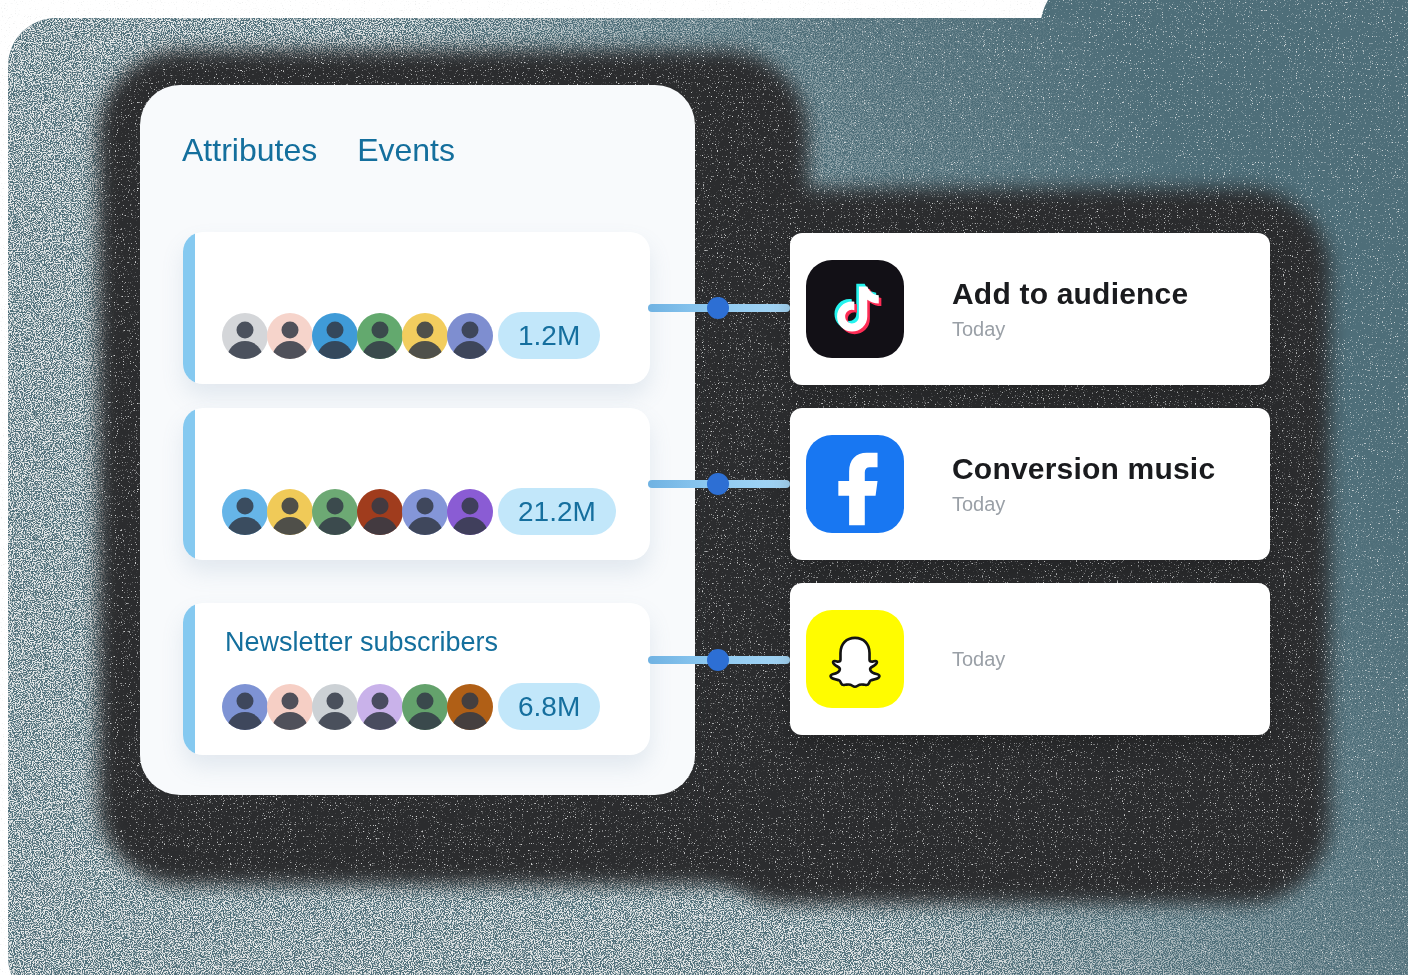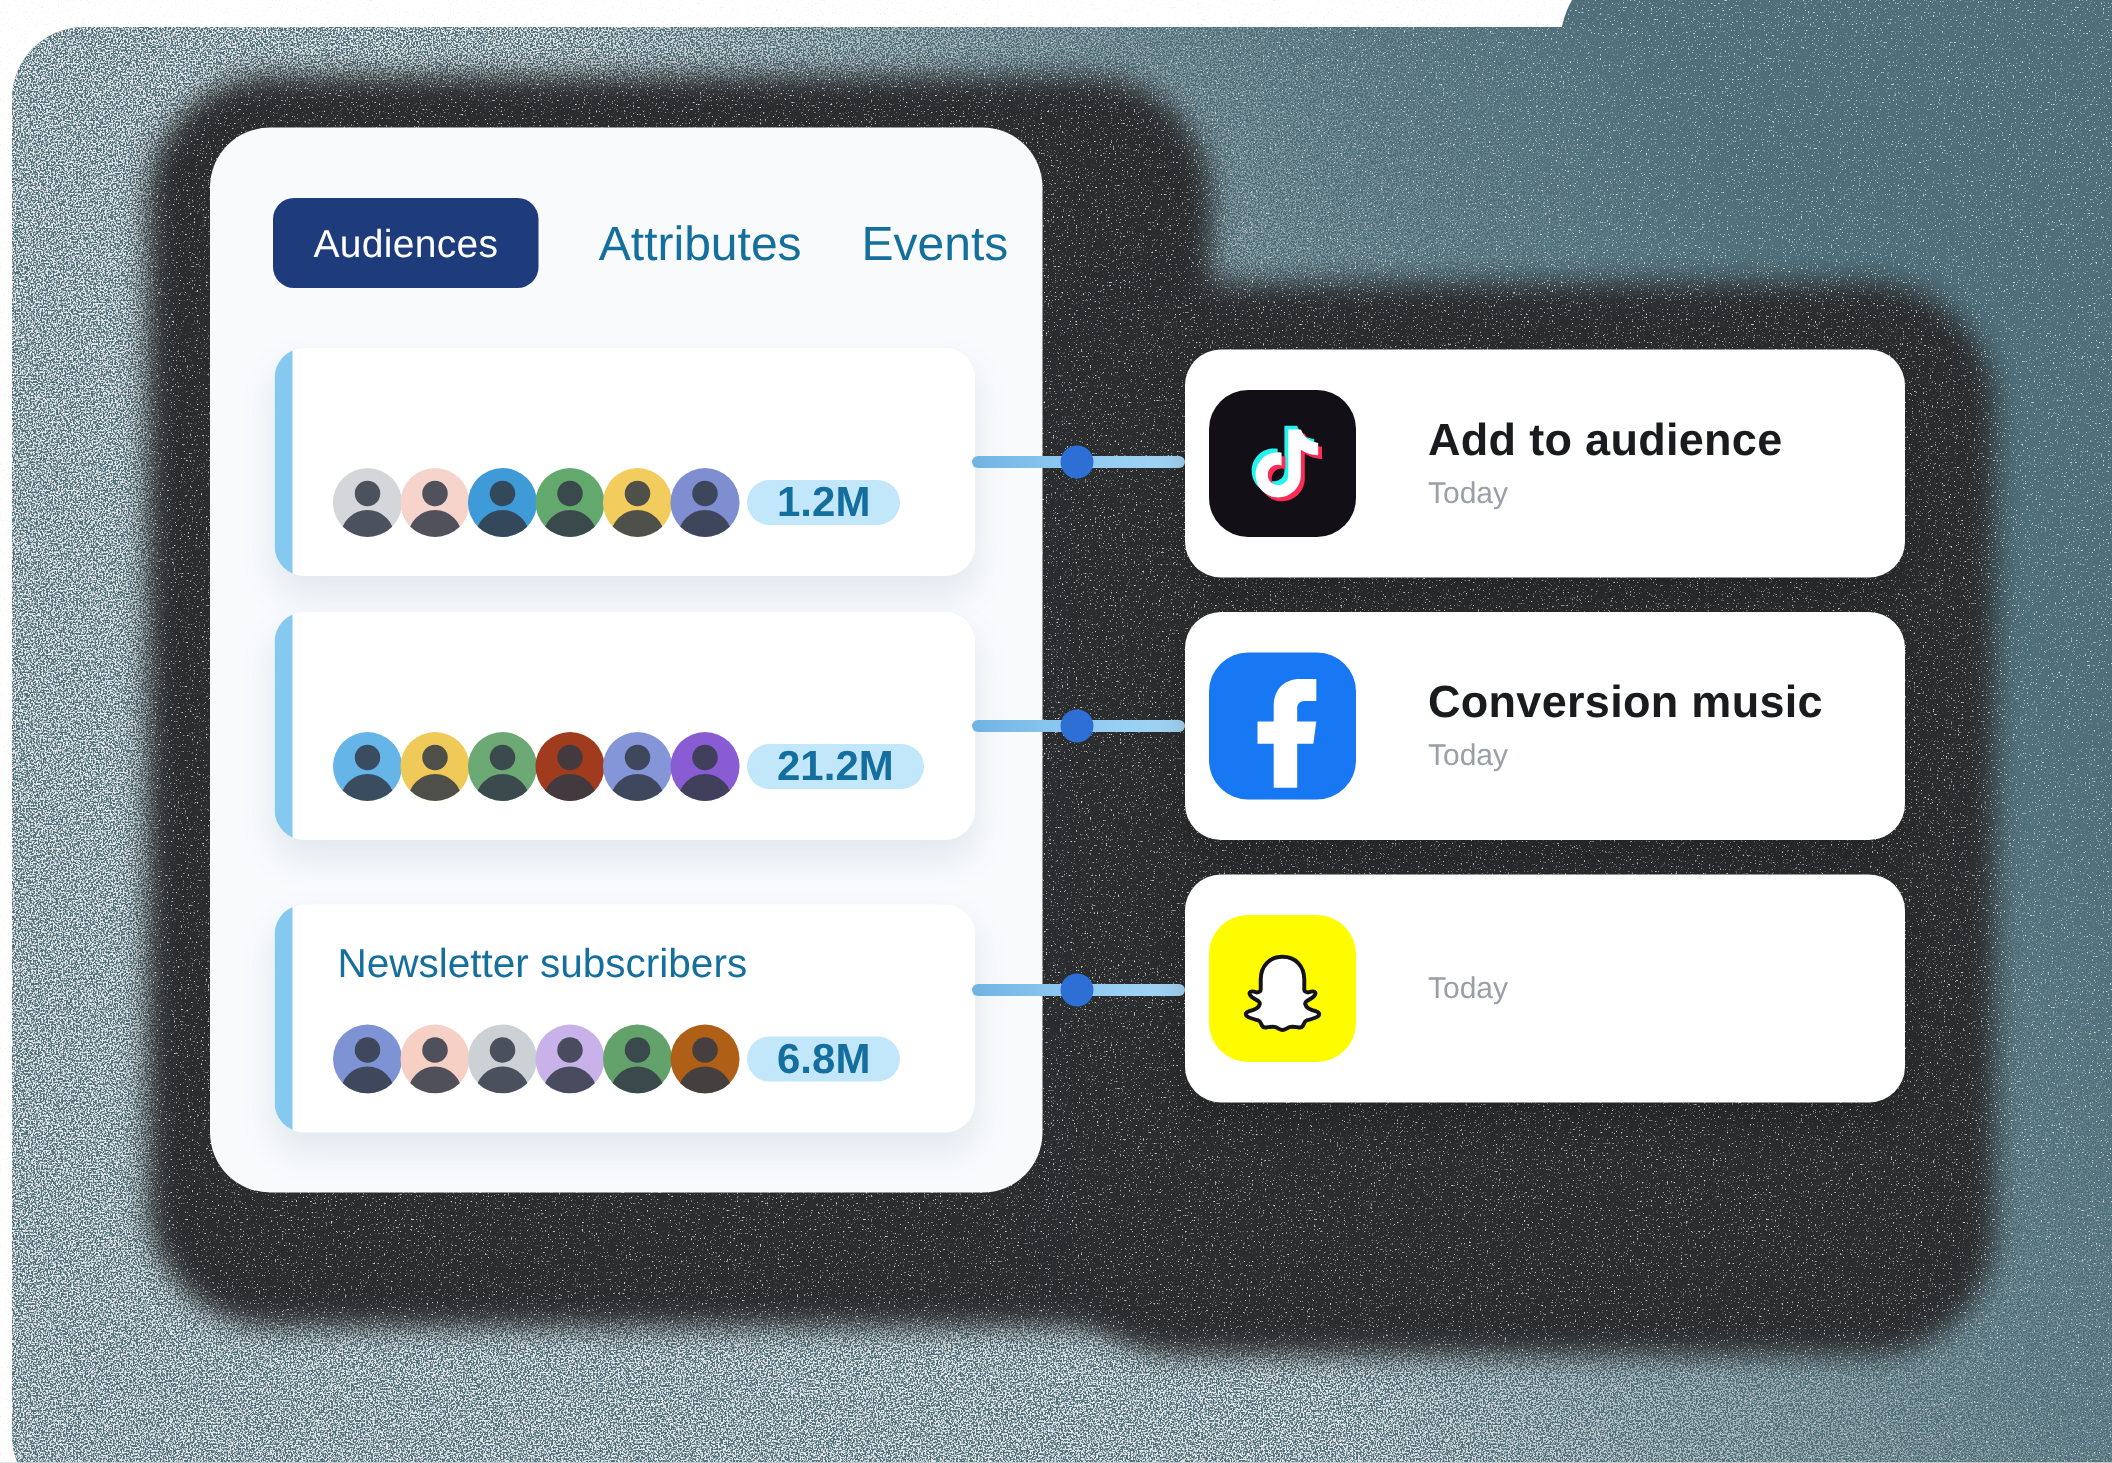--- a/index.html
+++ b/index.html
@@ -31,35 +31,35 @@
 
   .aud-card{position:absolute;left:43px;width:467px;height:152px;background:#ffffff;
             border-radius:20px;overflow:hidden;box-shadow:0 12px 22px rgba(110,145,175,.16);cursor:pointer;}
   .aud-1{top:147px;} .aud-2{top:323px;} .aud-3{top:518px;}
   .accent{position:absolute;left:0;top:0;bottom:0;width:12px;background:var(--accent-bar);
           border-radius:10px 0 0 10px;}
   .aud-title{position:absolute;left:42px;top:24px;font-size:27px;font-weight:500;color:var(--teal);}
   .aud-row{position:absolute;left:39px;top:80px;display:flex;align-items:center;}
   .avatar{width:46px;height:46px;border-radius:50%;margin-right:-1px;position:relative;overflow:hidden;flex:none;}
   .avatar svg{position:absolute;inset:0;}
-  .count-badge{height:30px;margin-left:6px;padding:0 20px;display:flex;align-items:center;
+  .count-badge{height:47px;margin-left:6px;padding:0 20px;display:flex;align-items:center;
                border-radius:24px;background:var(--badge-bg);color:var(--badge-text);
-               font-size:28px;font-weight:700;}
+               font-size:28px;font-weight:400;}
 
   
   .conn{position:absolute;left:648px;width:142px;height:8px;border-radius:4px;
         background:linear-gradient(90deg,#6fb2e2,#8ec9f1 45%,#a5d6f5);z-index:7;}
   .conn-dot{position:absolute;left:707px;width:22px;height:22px;border-radius:50%;
             background:var(--dot);z-index:7;}
   .c1{top:304px;} .c2{top:480px;} .c3{top:656px;}
   .d1{top:297px;} .d2{top:473px;} .d3{top:649px;}
 
   
   .dest{position:absolute;left:790px;width:480px;height:152px;background:#ffffff;
-        border-radius:24px;display:flex;align-items:center;padding-left:16px;box-sizing:border-box;
+        border-radius:12px;display:flex;align-items:center;padding-left:16px;box-sizing:border-box;
         z-index:8;cursor:pointer;box-shadow:0 10px 24px rgba(0,0,0,.18);}
   .dest-1{top:233px;} .dest-2{top:408px;} .dest-3{top:583px;}
   .dest-icon{width:98px;height:98px;border-radius:26px;flex:none;display:flex;
              align-items:center;justify-content:center;}
   .dest-text{margin-left:48px;display:flex;flex-direction:column;gap:7px;}
   .dest-title{font-size:30px;font-weight:600;color:var(--title-dark);letter-spacing:.2px;}
   .dest-sub{font-size:20px;color:var(--subtitle-gray);}
   .icon-tiktok{background:var(--tiktok-bg);}
   .icon-fb{background:var(--fb-blue);}
   .icon-snap{background:var(--snap-yellow);}
@@ -87,21 +87,20 @@
       <filter id="gs" x="0%" y="0%" width="100%" height="100%">
         <feTurbulence type="fractalNoise" baseFrequency="0.85" numOctaves="2" seed="42" stitchTiles="stitch"></feTurbulence>
         <feColorMatrix type="matrix" values="0 0 0 0 0.84  0 0 0 0 0.85  0 0 0 0 0.85  0 0 0 6 -3.8"></feColorMatrix>
       </filter>
       <rect x="0" y="0" width="100%" height="100%" filter="url(#gs)"></rect>
     </svg>
   </div>
 
   <div class="panel">
     <div class="tabs">
-      <div class="tab-pill">Audiences</div>
       <div class="tab-plain">Attributes</div>
       <div class="tab-plain">Events</div>
     </div>
 
     <div class="aud-card aud-1">
       <div class="accent"></div>
       <div class="aud-row">
         <span style="display:flex;align-items:center;">
             <span class="avatar" style="background: rgb(212, 214, 217);">
               <svg viewBox="0 0 46 46">

